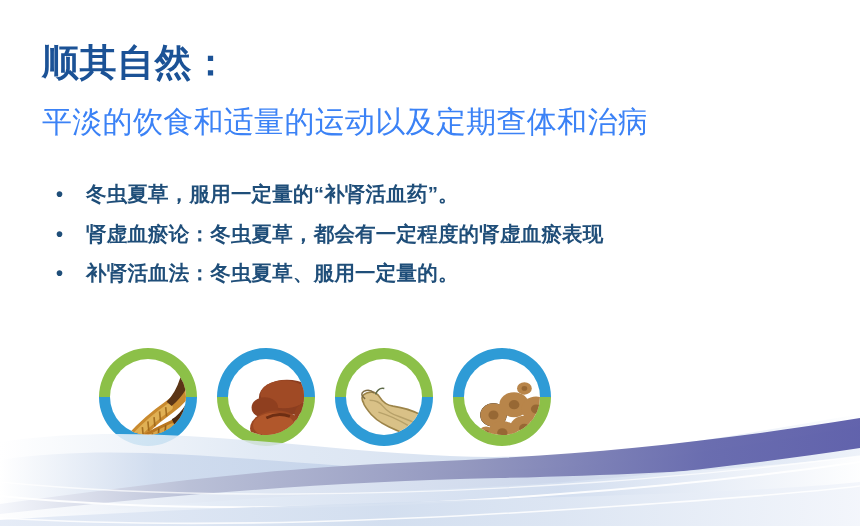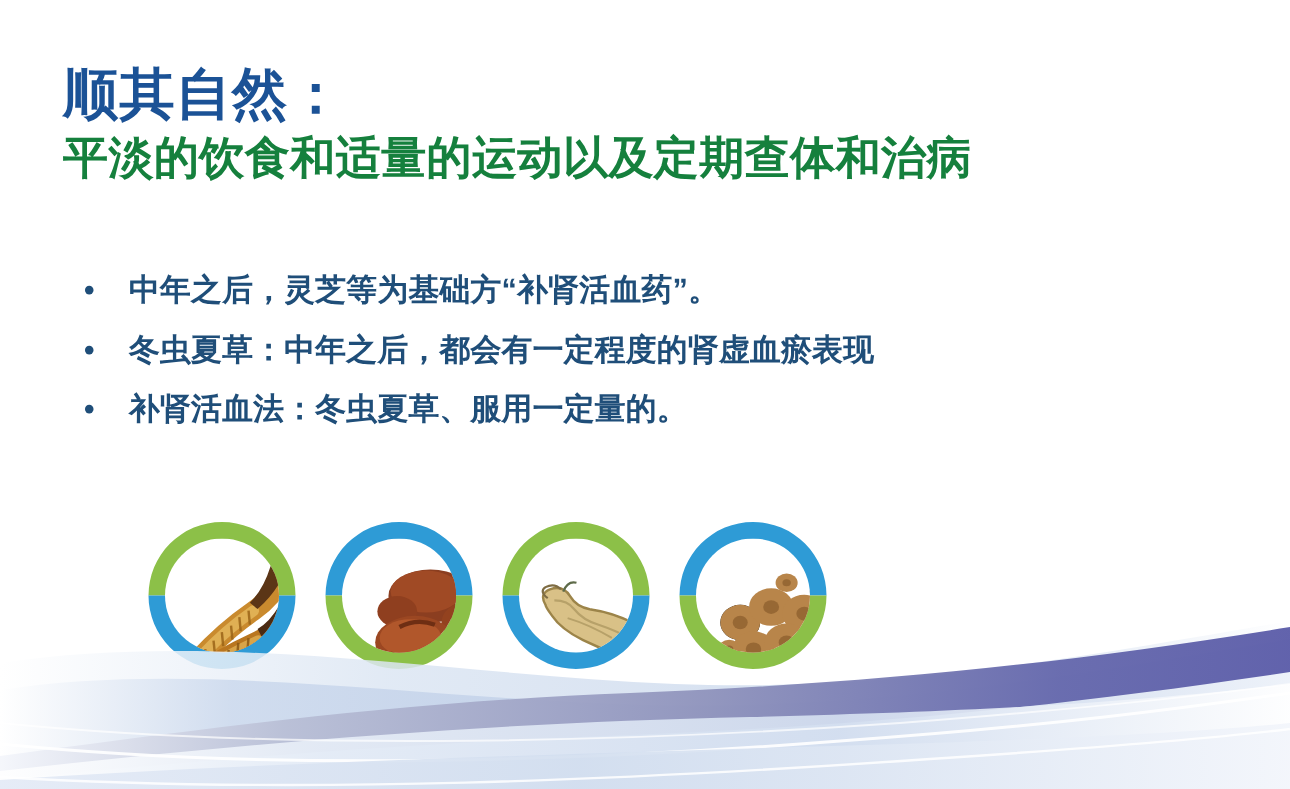--- a/index.html
+++ b/index.html
@@ -29,25 +29,25 @@
   .title-line-1 {
     font-size: 37px;
     font-weight: 700;
     line-height: 1.14;
     color: #1B5296;
     letter-spacing: 0.5px;
     white-space: nowrap;
   }
   .title-line-2 {
     font-size: 30px;
-    font-weight: 700;
+    font-weight: 400;
     line-height: 1.22;
-    color: #15803d;
+    color: #3b82f6;
     letter-spacing: 0.3px;
-    margin-top: 4px;
+    margin-top: 20px;
     white-space: nowrap;
   }
 
   
   .bullet-list {
     position: absolute;
     left: 56px;
     top: 181px;
     width: 790px;
   }
@@ -124,26 +124,26 @@
 
   <div class="title-block">
     <div class="title-line-1">顺其自然：</div>
     <div class="title-line-2">平淡的饮食和适量的运动以及定期查体和治病</div>
   </div>
 
   <div class="bullet-list">
 
     <div class="bullet-item">
       <span class="bullet-marker">•</span>
-      <span class="bullet-text">中年之后，灵芝等为基础方“补肾活血药”。</span>
+      <span class="bullet-text">冬虫夏草，服用一定量的“补肾活血药”。</span>
     </div>
 
     <div class="bullet-item">
       <span class="bullet-marker">•</span>
-      <span class="bullet-text">冬虫夏草：中年之后，都会有一定程度的肾虚血瘀表现</span>
+      <span class="bullet-text">肾虚血瘀论：冬虫夏草，都会有一定程度的肾虚血瘀表现</span>
     </div>
 
     <div class="bullet-item">
       <span class="bullet-marker">•</span>
       <span class="bullet-text">补肾活血法：冬虫夏草、服用一定量的。</span>
     </div>
 
   </div>
 
   <div class="circle-row">

